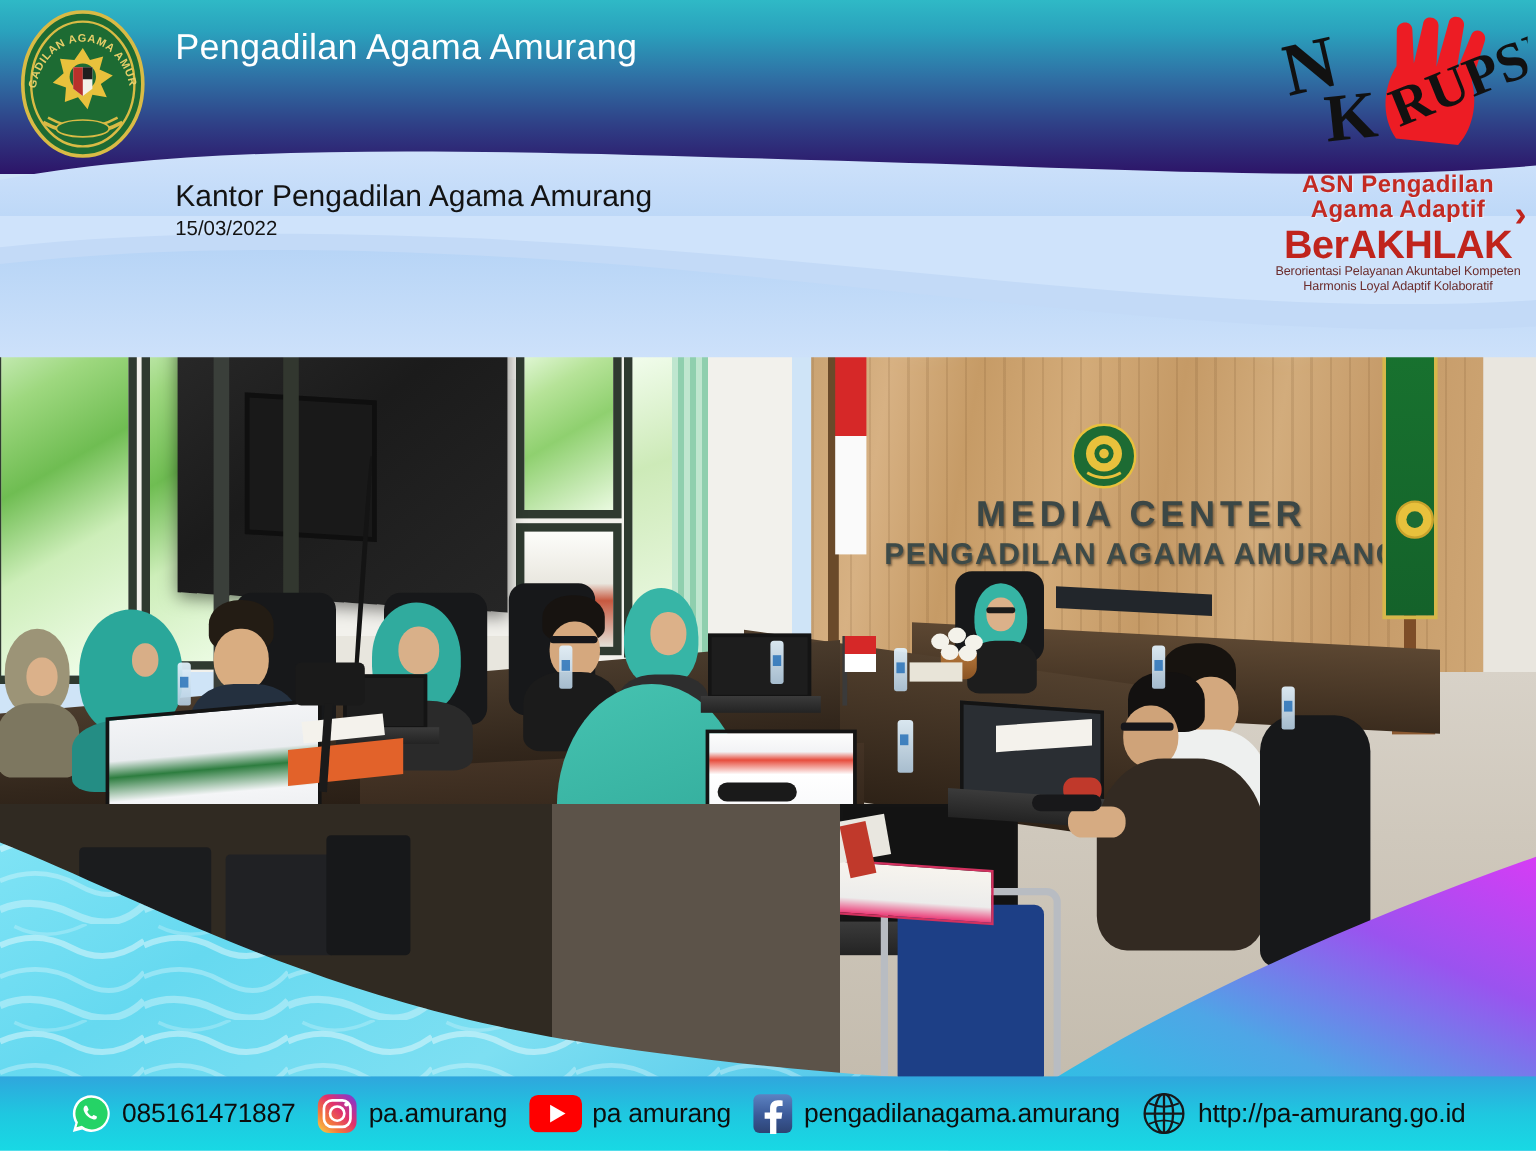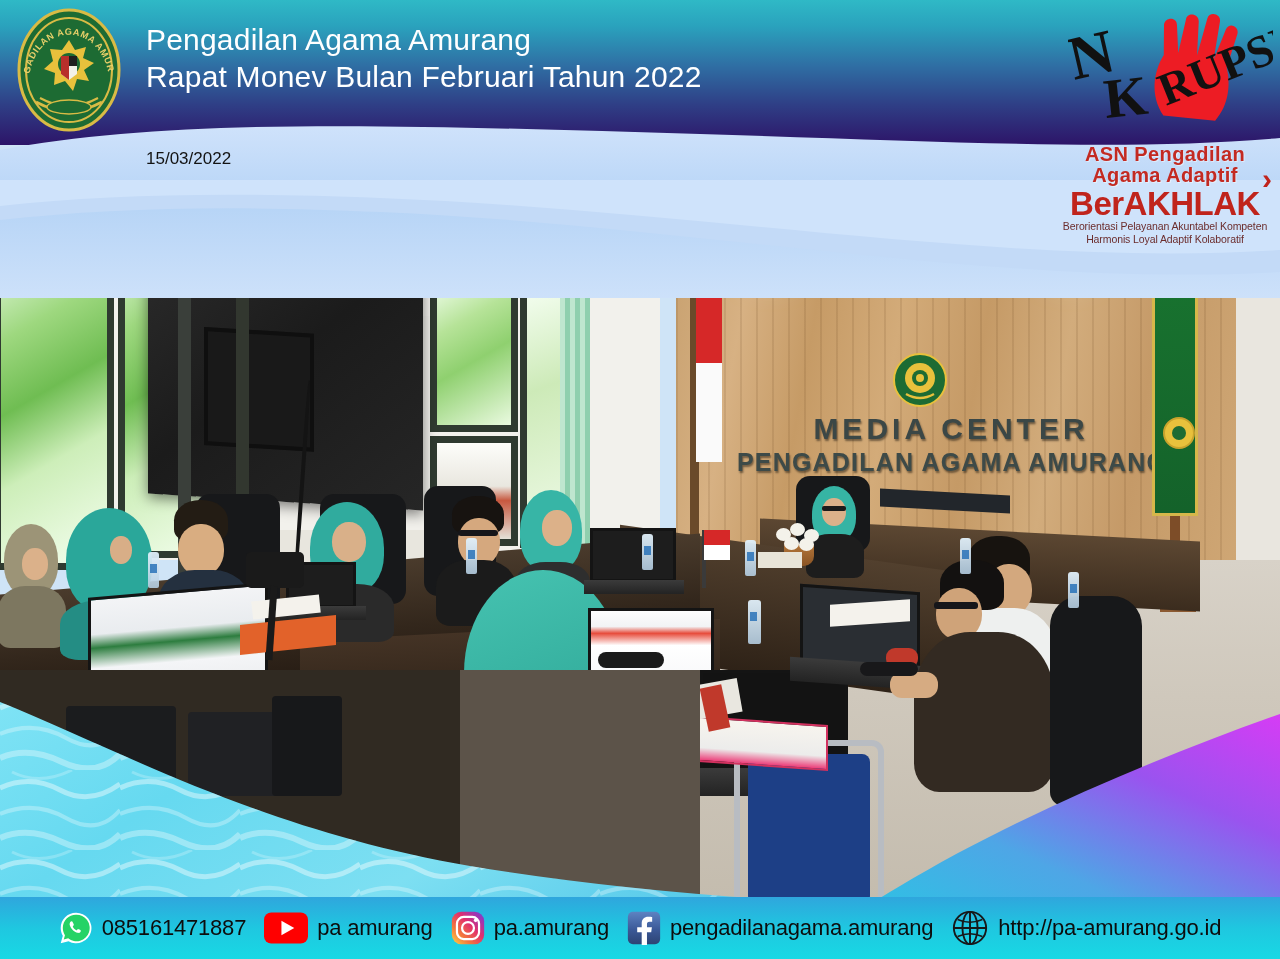--- a/index.html
+++ b/index.html
@@ -467,24 +467,24 @@
         <path d="M0,-10 h8 v10 h-8 Z" fill="#1f1f1f"></path>
       </g>
       <path d="M22,96 Q55,114 88,96" stroke="#d9bb45" stroke-width="3" fill="none"></path>
       <path d="M26,92 Q55,108 84,92" stroke="#d9bb45" stroke-width="2" fill="none"></path>
       <ellipse cx="55" cy="101" rx="22" ry="7" fill="#1d6b33" stroke="#d9bb45" stroke-width="1.4"></ellipse>
     </svg>
   </div>
 
   <div class="header-titles">
     <div class="l1">Pengadilan Agama Amurang</div>
-    <div class="l2">Rapat Monev Bulan Februari Tahun 2022</div>
   </div>
 
   <div class="sub-texts">
+    <div class="s1">Kantor Pengadilan Agama Amurang</div>
     <div class="s2">15/03/2022</div>
   </div>
 
   <div class="nokorupsi">
     <svg viewBox="0 0 205 120">
       <g transform="translate(92,4) rotate(8)">
         <path d="M18,104 C2,86 2,62 10,44 L6,14 C6,6 18,4 19,13 L24,40 L27,6 C27,-2 39,-2 40,6 L43,40 L48,2 C49,-6 61,-5 61,3 L60,42 L68,10 C70,2 81,5 80,13 L74,48 C80,62 82,84 70,102 Z" fill="#ed1c24"></path>
       </g>
       <text x="6" y="74" font-family="Liberation Serif, serif" font-size="62" font-weight="bold" fill="#111" transform="rotate(-13 6 74)">N</text>
       <text x="38" y="112" font-family="Liberation Serif, serif" font-size="56" font-weight="bold" fill="#111" transform="rotate(-6 38 112)">K</text>
@@ -545,47 +545,47 @@
     <div class="contact-item">
       <svg class="ci-icon" viewBox="0 0 40 40">
         <path d="M20 2C10 2 2 10 2 20c0 3.3 .9 6.4 2.5 9.1L2 38l9.2-2.4A18 18 0 1 0 20 2z" fill="#fff"></path>
         <path d="M20 4.5C11.4 4.5 4.5 11.4 4.5 20c0 3.1 .9 6 2.5 8.4l-1.4 5 5.2-1.4A15.5 15.5 0 1 0 20 4.5z" fill="#25d366"></path>
         <path d="M15 12c-.7 0-1.3 .4-1.7 1-.6 .9-1.1 2.2-.6 3.9 .6 2 2.1 4.4 4 6 2.1 1.8 4.4 2.6 5.7 2.8 1.3 .2 2.3-.3 2.8-1 .4-.6 .6-1.4 .4-1.8-.1-.3-2.8-1.6-3.2-1.6-.4 0-.7 .5-1.1 1-.3 .4-.6 .5-1 .3-1.7-.8-3.4-2.6-4-4.1-.2-.4 0-.7 .3-1 .3-.3 .7-.8 .8-1.1 .1-.3 0-.6-.1-.9-.2-.3-1.1-2.6-1.5-3-.3-.3-.6-.5-.8-.5z" fill="#fff"></path>
       </svg>
       <span class="txt">085161471887</span>
     </div>
 
     <div class="contact-item">
-      <svg class="ci-icon" viewBox="0 0 48 34" style="width:44px;height:32px;">
-        <rect x="0" y="0" width="48" height="34" rx="8" fill="#ff0000"></rect>
-        <path d="M19 9 L33 17 L19 25 Z" fill="#ffffff"></path>
-      </svg>
-      <span class="txt">pa amurang</span>
-    </div>
-
-    <div class="contact-item">
       <svg class="ci-icon" viewBox="0 0 40 40">
         <defs>
           <linearGradient id="ig" x1="0" y1="1" x2="1" y2="0">
             <stop offset="0%" stop-color="#f9d84a"></stop>
             <stop offset="28%" stop-color="#f47a3b"></stop>
             <stop offset="58%" stop-color="#e1306c"></stop>
             <stop offset="85%" stop-color="#9b36b7"></stop>
             <stop offset="100%" stop-color="#5b51d8"></stop>
           </linearGradient>
         </defs>
         <rect x="1" y="1" width="38" height="38" rx="11" fill="url(#ig)"></rect>
         <rect x="7" y="7" width="26" height="26" rx="8" fill="none" stroke="#fff" stroke-width="2.6"></rect>
         <circle cx="20" cy="20" r="7" fill="none" stroke="#fff" stroke-width="2.6"></circle>
         <circle cx="29" cy="11" r="2.1" fill="#fff"></circle>
       </svg>
       <span class="txt">pa.amurang</span>
     </div>
 
     <div class="contact-item">
+      <svg class="ci-icon" viewBox="0 0 48 34" style="width:44px;height:32px;">
+        <rect x="0" y="0" width="48" height="34" rx="8" fill="#ff0000"></rect>
+        <path d="M19 9 L33 17 L19 25 Z" fill="#ffffff"></path>
+      </svg>
+      <span class="txt">pa amurang</span>
+    </div>
+
+    <div class="contact-item">
       <svg class="ci-icon" viewBox="0 0 40 40">
         <defs>
           <linearGradient id="fbg" x1="0" y1="0" x2="0" y2="1">
             <stop offset="0%" stop-color="#5d83c2"></stop>
             <stop offset="55%" stop-color="#3b5998"></stop>
             <stop offset="100%" stop-color="#2d4373"></stop>
           </linearGradient>
         </defs>
         <rect x="1" y="1" width="38" height="38" rx="6" fill="url(#fbg)"></rect>
         <path d="M23.5 40V25h5l.8-6h-5.8v-3.6c0-1.7 .5-2.9 3-2.9h3.1V7.2c-.6-.1-2.4-.3-4.6-.3-4.6 0-7.7 2.8-7.7 7.9V19H12v6h5.3v15z" fill="#ffffff"></path>

